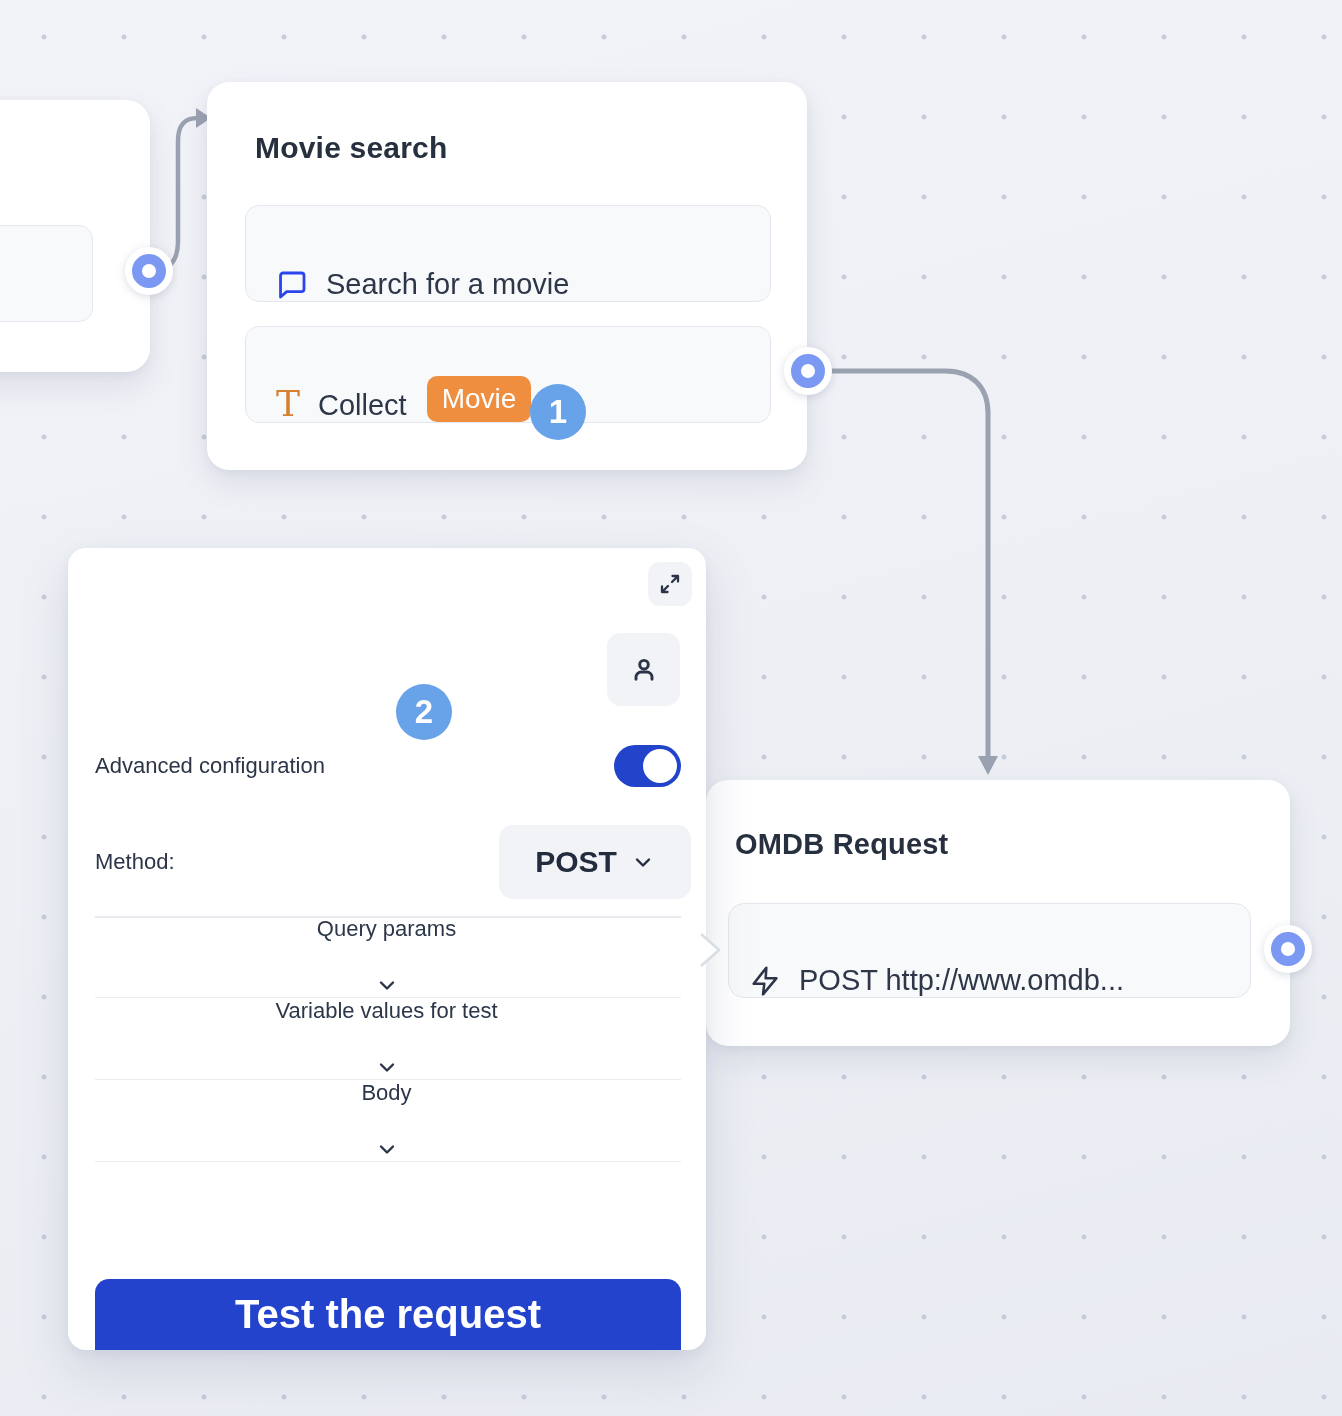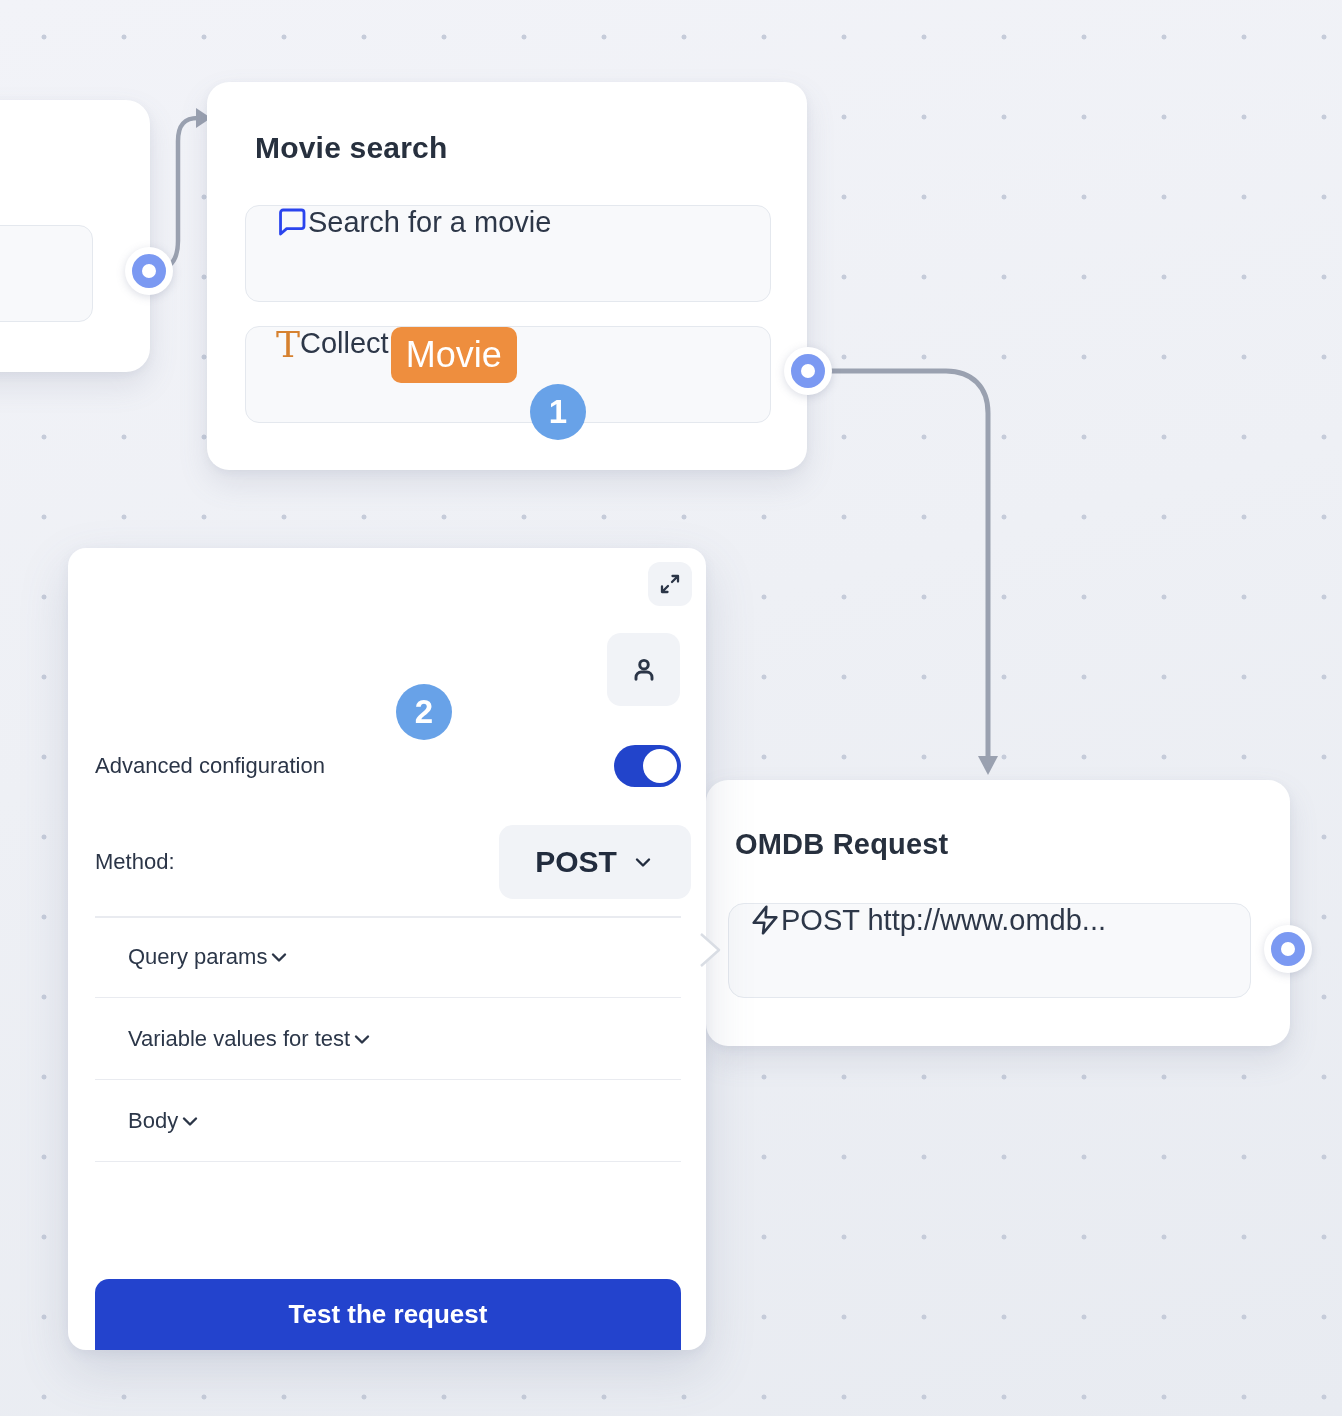--- a/index.html
+++ b/index.html
@@ -8,23 +8,23 @@
     background-image:
       radial-gradient(circle 2.3px, #c6ccda 2.2px, rgba(198,204,218,0) 2.8px),
       linear-gradient(165deg,#f2f3f8 0%,#eef0f5 45%,#e8ebf1 100%);
     background-size:80px 80px,100% 100%;
     background-position:4px -3px,0 0;}
   svg.edges{position:absolute;left:0;top:0;z-index:1;pointer-events:none;}
   .card{position:absolute;background:#ffffff;border-radius:22px;
     box-shadow:0 14px 30px rgba(105,115,145,.14),0 3px 8px rgba(105,115,145,.08);z-index:2;}
   .node-title{font-size:30px;font-weight:700;color:#27303e;letter-spacing:.2px;}
   .block{position:absolute;background:#f8f9fb;border:1.5px solid #e4e8ee;border-radius:14px;
-    display:flex;align-items:flex-start;padding-left:30px;cursor:pointer;}
+    display:flex;align-items:flex-end;padding-left:30px;gap:18px;cursor:pointer;}
   .block-label{font-size:29px;color:#2d3748;white-space:nowrap;}
-  .chip{background:#ee8e3e;color:#ffffff;border-radius:10px;padding:7px 15px;font-size:36px;margin-left:2px;}
+  .chip{background:#ee8e3e;color:#ffffff;border-radius:10px;padding:7px 15px;font-size:28px;margin-left:2px;}
   .step-badge{position:absolute;width:56px;height:56px;border-radius:50%;background:#68a2e8;
     color:#fff;font-size:33px;font-weight:700;display:flex;align-items:center;justify-content:center;z-index:8;}
   .conn{position:absolute;width:48px;height:48px;border-radius:50%;background:#ffffff;
     box-shadow:0 2px 8px rgba(110,120,150,.25);display:flex;align-items:center;justify-content:center;
     z-index:6;cursor:pointer;}
   .conn .ring{width:34px;height:34px;border-radius:50%;border:10px solid #7b99f2;background:#fff;}
   .ticon{font-family:"DejaVu Serif","Liberation Serif",serif;font-size:36px;color:#d6812f;line-height:1;}
   
   .panel{position:absolute;left:68px;top:548px;width:638px;height:802px;background:#fff;
     border-radius:18px;box-shadow:0 20px 50px rgba(95,105,140,.18),0 4px 12px rgba(95,105,140,.08);z-index:5;}
@@ -35,25 +35,25 @@
   .adv-row{position:absolute;left:27px;right:25px;top:197px;height:42px;display:flex;align-items:center;justify-content:space-between;}
   .panel-label{font-size:22px;color:#2b3547;}
   .toggle{position:relative;width:67px;height:42px;border-radius:21px;background:#2244cb;cursor:pointer;}
   .toggle .knob{position:absolute;right:4px;top:4px;width:34px;height:34px;border-radius:50%;background:#fff;}
   .method-row{position:absolute;left:27px;right:15px;top:277px;height:74px;display:flex;align-items:center;justify-content:space-between;}
   .select{height:74px;min-width:192px;background:#f1f3f7;border-radius:14px;display:flex;align-items:center;
     justify-content:center;gap:14px;padding:0 36px;cursor:pointer;}
   .select span{font-size:30px;font-weight:700;color:#222c3e;}
   .divider{position:absolute;left:27px;right:25px;height:1.5px;background:#e9ebf0;}
   .sections{position:absolute;left:27px;right:25px;top:368px;}
-  .section-row{height:82px;display:flex;align-items:center;justify-content:flex-start;
-    padding:0 36px 0 33px;border-bottom:1.5px solid #e9ebf0;cursor:pointer;}
+  .section-row{height:82px;display:flex;align-items:center;justify-content:space-between;
+    padding:0 36px 0 33px;border-bottom:1.5px solid #e9ebf0;cursor:pointer;flex-direction:column;}
   .section-row .panel-label{color:#2c3749;}
   .test-btn{position:absolute;left:27px;right:25px;bottom:0;height:71px;background:#2343cd;border:none;
-    border-radius:14px 14px 0 0;color:#fff;font-size:26px;font-weight:700;cursor:pointer;margin-top:20px;}
+    border-radius:14px 14px 0 0;color:#fff;font-size:40px;font-weight:700;cursor:pointer;margin-top:20px;}
   .notch{position:absolute;z-index:7;}
 </style>
 </head>
 <body>
 
 <div class="stage">
 
   <svg class="edges" width="1342" height="1416">
     <path d="M 159 272 C 173 266 178 257 178 241 L 178 141 C 178 124 185 118 198 118" fill="none" stroke="#9aa1b0" stroke-width="4.5" stroke-linecap="round"></path>
     <polygon points="196,108 211,118 196,128" fill="#9aa1b0"></polygon>

